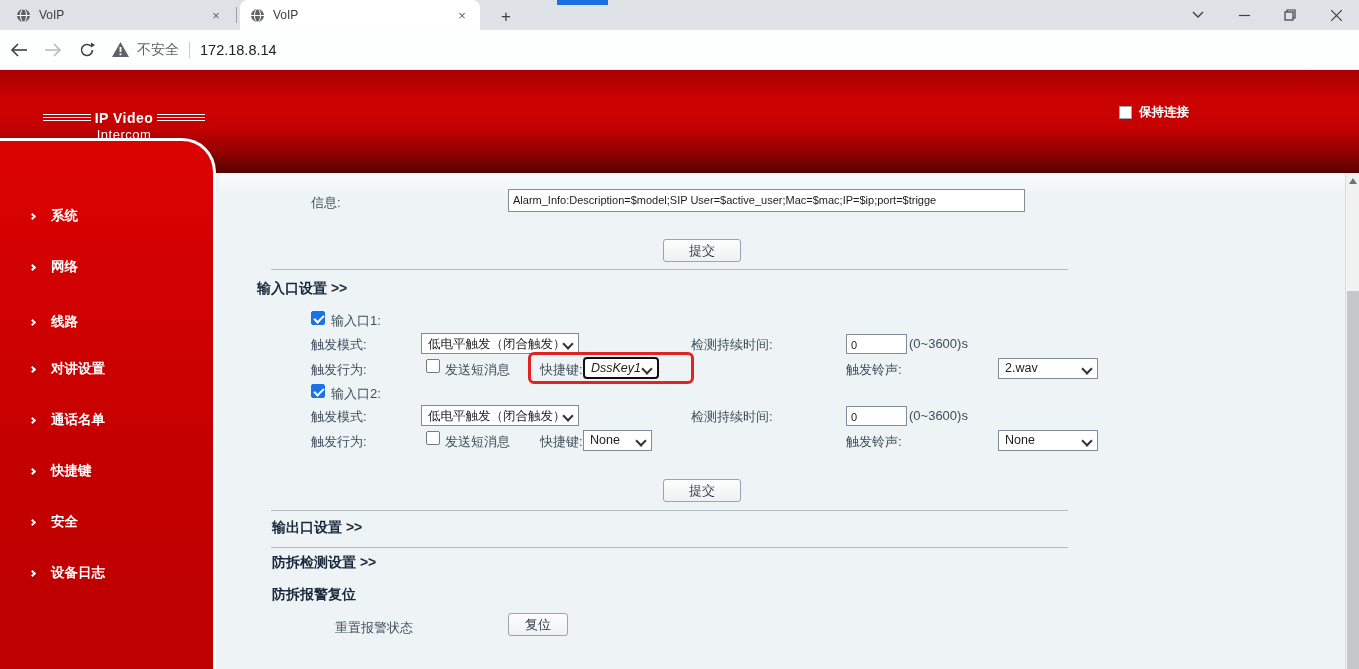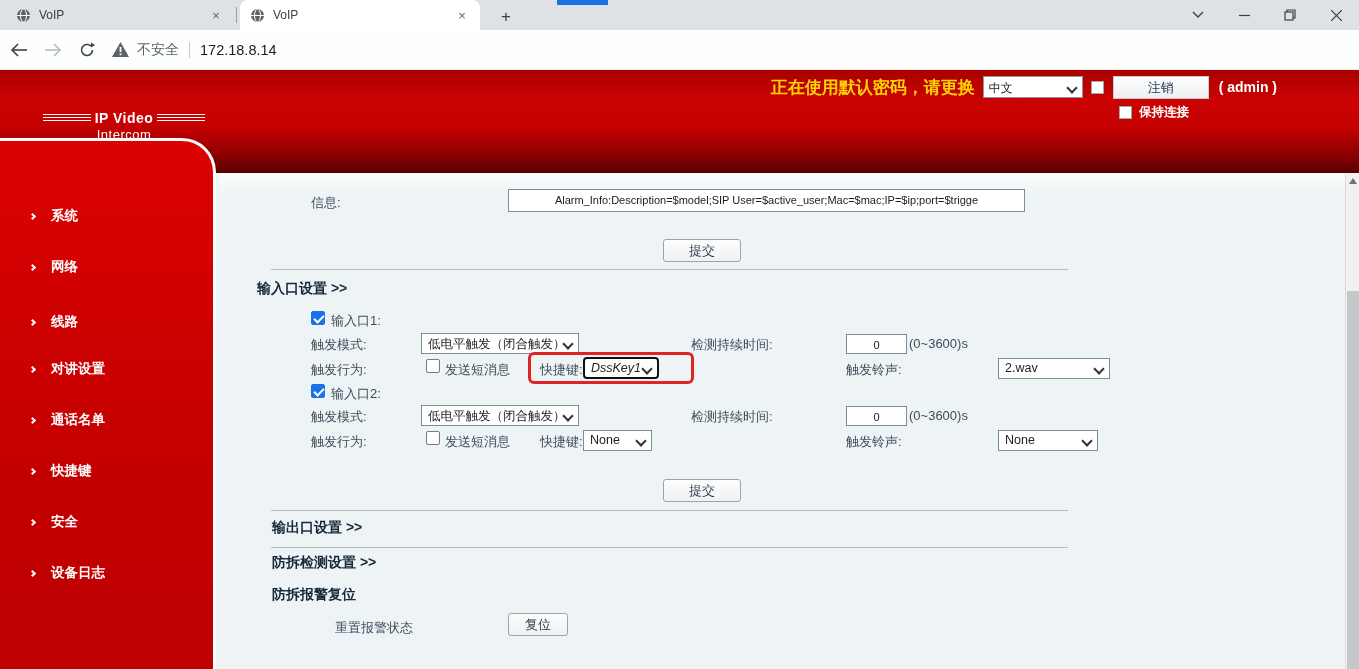--- a/index.html
+++ b/index.html
@@ -60,21 +60,21 @@
   .side-item { position:absolute; left:0; width:100%; height:30px; display:flex; align-items:center; color:#fff; font-size:13.5px; font-weight:bold; cursor:pointer; }
   .side-item .chev { margin-left:30px; margin-right:16px; width:5px; height:5px; border-right:2px solid #fff; border-top:2px solid #fff; transform:rotate(45deg); }
   .side-item.active { background:#f3f6f7; color:#333; height:46px; border-radius:0 10px 10px 0; width:213px; }
   .side-item.active .chev { border-color:#333; }
 
   
   .content { position:absolute; left:219px; top:103px; width:1126px; height:496px;
     background:linear-gradient(180deg,#fafcfc 0,#eef4f5 22px); }
   .lbl { position:absolute; font-size:13px; color:#3e4d5c; white-space:nowrap; }
   .sect { position:absolute; font-size:14px; font-weight:bold; color:#16283a; white-space:nowrap; }
-  .tin { position:absolute; background:#fff; border:1px solid #7f8d96; font-size:11px; color:#1c1c1c; padding:4px 4px 0 4px; overflow:hidden; white-space:nowrap;text-align:center; }
+  .tin { position:absolute; background:#fff; border:1px solid #7f8d96; font-size:11px; color:#1c1c1c; padding:4px 4px 0 4px; overflow:hidden; white-space:nowrap; }
   .sel { position:absolute; background:#fff; border:1px solid #7f8d96; font-size:12.5px; color:#222; padding:2px 18px 0 6px; white-space:nowrap; }
   .sel::after { content:""; position:absolute; right:6px; top:6px; width:6px; height:6px; border-right:2px solid #333; border-bottom:2px solid #333; transform:rotate(45deg); }
   .sel.focus { border:2px solid #101010; border-radius:4px; }
   .btn { position:absolute; width:78px; height:23px; background:linear-gradient(#fdfdfd,#eef1f2); border:1px solid #9aa4ab; border-radius:3px; font-size:13px; color:#2b3b4b; text-align:center; line-height:21px; }
   .hr { position:absolute; left:52px; width:797px; height:0; border-top:1px solid #b3bcc1; }
   .cb { position:absolute; width:14px; height:14px; background:#fff; border:1px solid #767b80; border-radius:2px; }
   .cb.checked { background:#1a73e8; border-color:#1a73e8; }
   .cb.checked::after { content:""; position:absolute; left:4px; top:1px; width:4px; height:8px; border-right:2px solid #fff; border-bottom:2px solid #fff; transform:rotate(45deg); }
   .cb-lbl { position:absolute; font-size:13px; color:#3e4d5c; white-space:nowrap; }
   .redbox { position:absolute; left:309px; top:179px; width:166px; height:32px; border:3px solid #e02323; border-radius:6px; z-index:4; }
@@ -207,27 +207,20 @@
             <circle cx="2" cy="2" r="1.7" fill="#5f6368"></circle>
             <circle cx="2" cy="8" r="1.7" fill="#5f6368"></circle>
             <circle cx="2" cy="14" r="1.7" fill="#5f6368"></circle>
           </svg>
       </div>
     </div>
   </div>
 
   <div class="page">
     <div class="redband">
-      <div class="warnrow">
-        <span class="warn-text">正在使用默认密码，请更换</span>
-        <div class="lang-sel">中文</div>
-        <div class="hdr-cb"></div>
-        <div class="logout-btn">注销</div>
-        <span class="admin-text">( admin )</span>
-      </div>
       <div class="keeprow">
         <div class="hdr-cb" style="margin-left:0;"></div>
         <span class="keep-label">保持连接</span>
       </div>
     </div>
 
     <div class="logo">
       <div class="logo-l1">
         <span class="deco"></span>
         <span>IP Video</span>
@@ -290,21 +283,21 @@
       <div class="tin" style="left:627px; top:161px; width:61px; height:20px;">0</div>
       <div class="range" style="left:690px; top:163px;">(0~3600)s</div>
 
       <div class="lbl" style="left:92px; top:188px;">触发行为:</div>
       <div class="cb" style="left:207px; top:186px;"></div>
       <div class="cb-lbl" style="left:226px; top:188px;">发送短消息</div>
       <div class="redbox"></div>
       <div class="lbl" style="left:321px; top:188px;">快捷键:</div>
       <div class="sel focus" style="left:364px; top:184px; width:76px; height:22px;font-style:italic;">DssKey1</div>
       <div class="lbl" style="left:627px; top:188px;">触发铃声:</div>
-      <div class="sel" style="left:779px; top:185px; width:112px; height:21px;">2.wav</div>
+      <div class="sel" style="left:779px; top:185px; width:100px; height:21px;">2.wav</div>
 
       <div class="cb checked" style="left:92px; top:211px;"></div>
       <div class="cb-lbl" style="left:112px; top:212px;">输入口2:</div>
 
       <div class="lbl" style="left:92px; top:235px;">触发模式:</div>
       <div class="sel" style="left:202px; top:232px; width:158px; height:21px;">低电平触发（闭合触发）</div>
       <div class="lbl" style="left:472px; top:235px;">检测持续时间:</div>
       <div class="tin" style="left:627px; top:233px; width:61px; height:20px;">0</div>
       <div class="range" style="left:690px; top:235px;">(0~3600)s</div>
 

